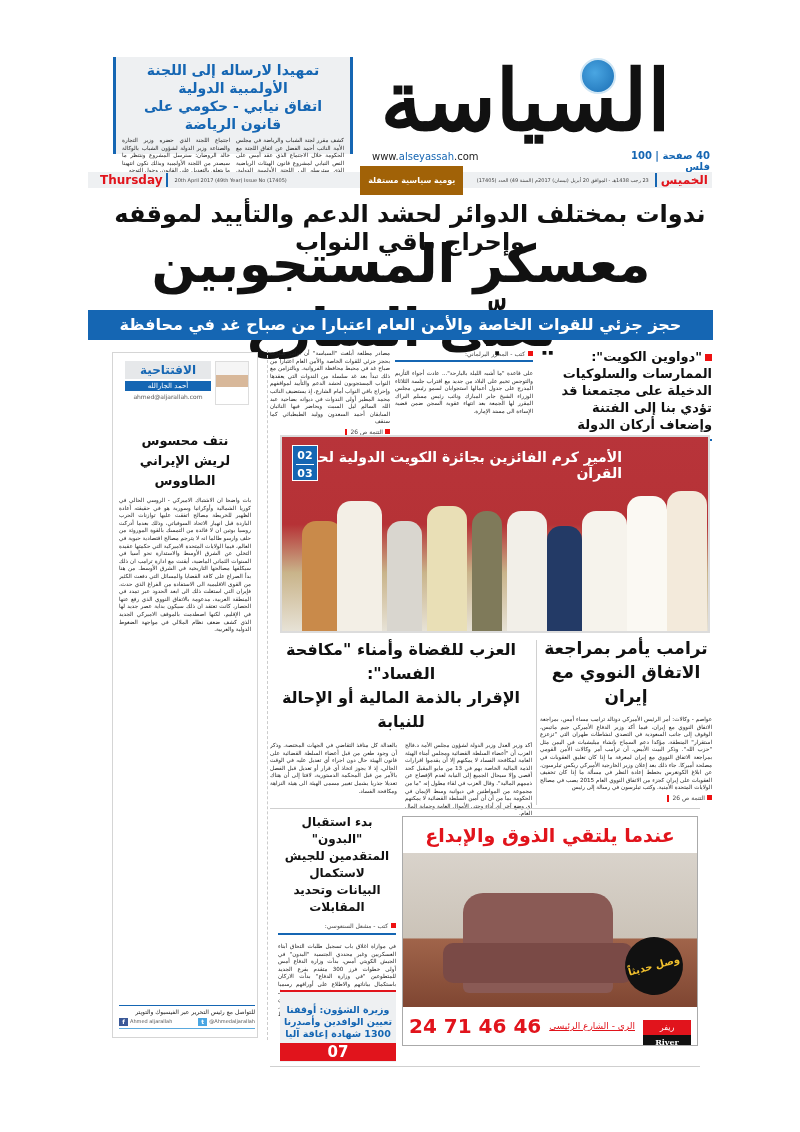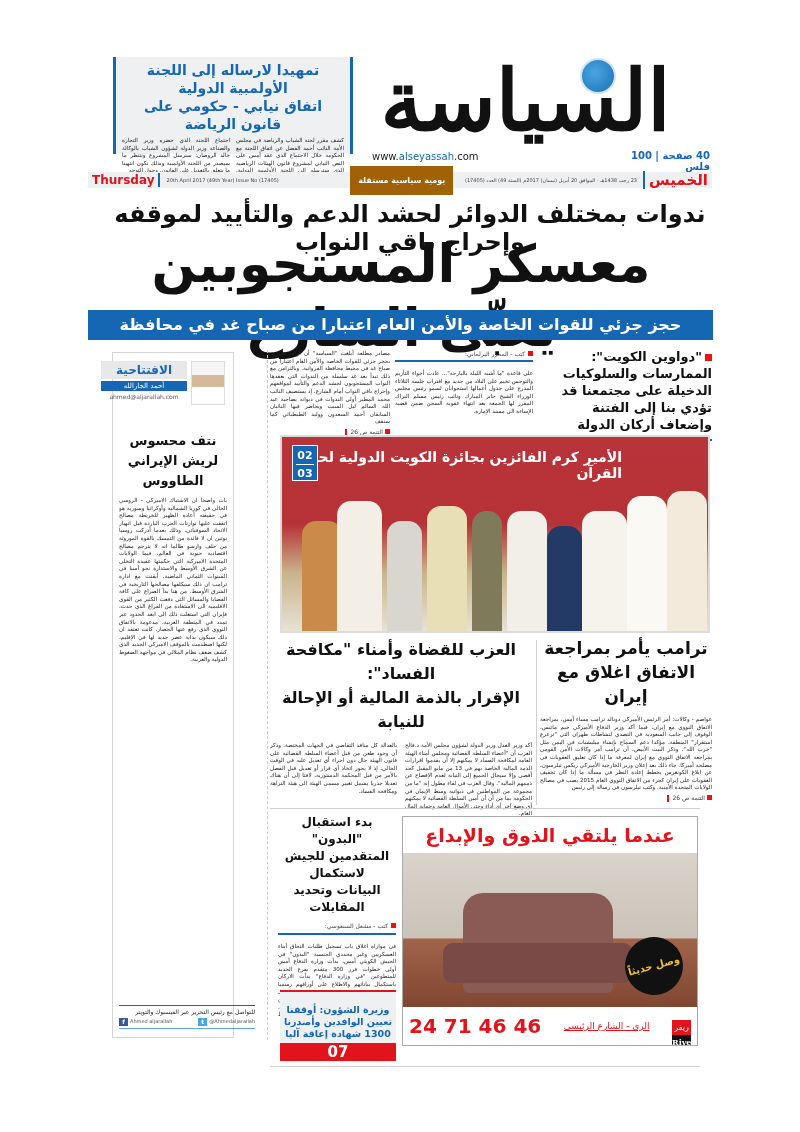--- a/index.html
+++ b/index.html
@@ -19,25 +19,25 @@
 
   .logo { left: 368px; top: 58px; width: 315px; height: 88px; }
   .logo-text { font-size: 84px; font-weight: bold; color: #111; line-height: 86px; letter-spacing: -3px; text-align: center; font-family: Liberation Sans, sans-serif; }
   .logo-bird { left: 580px; top: 58px; width: 36px; height: 36px; border-radius: 50%; background: radial-gradient(circle at 40% 40%, #4aa6e2, #1b6fb5); border: 2px solid #cfe6f5; }
   .website { left: 372px; top: 151px; font-size: 10px; font-weight: normal; color: #222; }
   .website .mid { color: #1566b3; }
   .price { left: 614px; top: 150px; font-size: 10px; color: #1566b3; font-weight: bold; direction: rtl; width: 96px; text-align: right; }
 
   
   .date-bar { left: 88px; top: 172px; width: 624px; height: 16px; background: #eef0f2; display: flex; align-items: center; justify-content: space-between; padding: 0 4px; }
-  .day-en { color: #e1141c; font-weight: bold; font-size: 12px; border-right: 2px solid #1566b3; padding-right: 4px; margin-right: 6px; }
+  .day-en { color: #e1141c; font-weight: bold; font-size: 12px; border-right: 2px solid #1566b3; padding-right: 4px; margin-right: 6px; margin-left: 8px; }
   .date-en { font-size: 5px; color: #444; flex: 1; }
   .tagline { background: #a16207; color: #fff; font-size: 8px; font-weight: bold; padding: 10px 8px; direction: rtl; }
   .date-ar { font-size: 5px; color: #444; flex: 1; text-align: right; direction: rtl; }
-  .day-ar { color: #e1141c; font-weight: bold; font-size: 15px; border-left: 2px solid #1566b3; padding-left: 4px; margin-left: 6px; }
+  .day-ar { color: #e1141c; font-weight: bold; font-size: 12px; border-left: 2px solid #1566b3; padding-left: 4px; margin-left: 6px; }
 
   
   .kicker { left: 100px; top: 200px; width: 620px; text-align: center; font-size: 24px; font-weight: bold; direction: rtl; color: #111; }
   .main-head { left: 86px; top: 232px; width: 630px; text-align: center; font-size: 52px; font-weight: bold; direction: rtl; color: #111; letter-spacing: -1px; line-height: 64px; }
   .blue-banner { left: 88px; top: 310px; width: 625px; height: 30px; background: #1566b3; color: #fff; font-weight: bold; font-size: 16px; direction: rtl; text-align: center; line-height: 30px; }
 
   
   .art-r-title { left: 548px; top: 348px; width: 160px; font-size: 13px; font-weight: bold; direction: rtl; line-height: 17px; text-align: right; }
   .art-r-title .sq { display: inline-block; width: 7px; height: 7px; background: #e11; margin-left: 3px; }
   .rule-blue { height: 2px; background: #1566b3; }
@@ -46,21 +46,21 @@
   .body-text { font-size: 5.6px; line-height: 7.6px; color: #222; direction: rtl; text-align: justify; }
 
   
   .photo { left: 280px; top: 435px; width: 430px; height: 198px; border: 2px solid #dcdcdc; background: linear-gradient(180deg, #b8343a 0%, #b63236 45%, #c9b48a 70%, #e7e2d6 100%); overflow: hidden; }
   .photo-caption { right: 86px; top: 12px; color: #fff; font-weight: bold; font-size: 14px; direction: rtl; }
   .page-badge { left: 10px; top: 8px; width: 26px; height: 36px; background: #1566b3; border: 1px solid #fff; color: #fff; font-weight: bold; font-size: 11px; text-align: center; line-height: 15px; padding-top: 2px; }
   .page-badge .line { height: 1px; background: #fff; margin: 1px 3px; }
   .figure { position: absolute; bottom: 0; border-radius: 14px 14px 0 0; }
 
   
-  .editorial { left: 112px; top: 352px; width: 122px; height: 686px; border: 1px solid #d5d5d5; background: #fff; padding: 6px; }
+  .editorial { left: 112px; top: 352px; width: 146px; height: 686px; border: 1px solid #d5d5d5; background: #fff; padding: 6px; }
   .ed-header { height: 56px; position: relative; }
   .ed-label { position: absolute; right: 40px; top: 2px; width: 86px; background: #e6e8ea; color: #1566b3; font-weight: bold; font-size: 12px; text-align: center; direction: rtl; padding: 2px; }
   .ed-author { position: absolute; right: 40px; top: 22px; width: 86px; background: #1566b3; color: #fff; font-size: 7px; text-align: center; direction: rtl; padding: 1px; }
   .ed-email { position: absolute; right: 40px; top: 34px; width: 86px; font-size: 6px; color: #555; text-align: center; }
   .avatar { position: absolute; right: 2px; top: 2px; width: 34px; height: 44px; background: linear-gradient(180deg, #f5f5f5 0 30%, #d8b89a 30% 60%, #ffffff 60%); border: 1px solid #ddd; }
   .ed-title { font-size: 13px; font-weight: bold; text-align: center; direction: rtl; line-height: 20px; margin-top: 16px; }
   .ed-body { margin-top: 6px; height: 540px; overflow: hidden; }
   .ed-social { position: absolute; left: 6px; bottom: 8px; width: 136px; border-top: 1px solid #1566b3; padding-top: 2px; }
   .ed-social-title { font-size: 6px; direction: rtl; text-align: right; color: #222; }
   .ed-social-row { display: flex; justify-content: space-between; margin-top: 3px; font-size: 5px; color: #555; border-bottom: 1px solid #5aa9de; padding-bottom: 2px; }
@@ -72,21 +72,21 @@
 
   .ad-box { left: 402px; top: 816px; width: 296px; height: 230px; border: 1px solid #aaa; background: #fff; overflow: hidden; }
   .ad-head { height: 36px; color: #e1141c; font-size: 19px; font-weight: bold; direction: rtl; text-align: center; line-height: 36px; }
   .ad-img { height: 154px; background: linear-gradient(180deg, #d9d3cb 0%, #cbc3b8 55%, #a0644a 56%, #7f4632 100%); position: relative; }
   .chair { position: absolute; left: 60px; top: 40px; width: 150px; height: 100px; background: #8a5a55; border-radius: 20px 20px 6px 6px; }
   .chair-seat { position: absolute; left: 40px; top: 90px; width: 190px; height: 40px; background: #7a4a46; border-radius: 10px; }
   .ad-stamp { position: absolute; right: 14px; top: 84px; width: 58px; height: 58px; border-radius: 50%; background: #111; color: #f2c12e; font-size: 10px; font-weight: bold; text-align: center; line-height: 58px; direction: rtl; transform: rotate(-15deg); }
   .ad-foot { height: 38px; display: flex; align-items: center; justify-content: space-between; padding: 0 6px; }
   .ad-phone { color: #e1141c; font-size: 20px; font-weight: bold; }
   .ad-addr { color: #e1141c; font-size: 9px; direction: rtl; text-decoration: underline; }
-  .ad-brand { width: 19px; height: 30px; margin-top: 17px; }
+  .ad-brand { width: 48px; height: 30px; margin-top: 17px; }
   .ad-brand .ar { background: #e1141c; color: #fff; font-size: 8px; text-align: center; height: 15px; line-height: 15px; direction: rtl; }
   .ad-brand .en { background: #111; color: #fff; font-size: 8px; text-align: center; height: 15px; line-height: 15px; font-family: "DejaVu Serif", serif; font-weight: bold; }
 
   .promo07 { left: 280px; top: 990px; width: 116px; height: 72px; background: #eef0f2; border-top: 2px solid #e1141c; }
   .promo07-text { color: #1566b3; font-size: 9.5px; font-weight: bold; direction: rtl; text-align: center; line-height: 12px; padding-top: 12px; }
   .promo07-num { background: #e1141c; color: #fff; font-weight: bold; font-size: 15px; text-align: center; height: 18px; line-height: 18px; margin-top: 3px; }
 
   .vrule { background: #d0d0d0; width: 1px; }
   .hrule { background: #cfcfcf; height: 1px; }
 </style>
@@ -178,21 +178,21 @@
   <div class="figure" style="left:225px;width:40px;height:120px;background:#f2efe8;"></div>
   <div class="figure" style="left:265px;width:35px;height:105px;background:#233a66;"></div>
   <div class="figure" style="left:300px;width:45px;height:120px;background:#f6f3ec;"></div>
   <div class="figure" style="left:345px;width:40px;height:135px;background:#fbf9f3;"></div>
   <div class="figure" style="left:385px;width:40px;height:140px;background:#f3eadb;"></div>
 </div>
 
 <div class="abs" style="left:540px; top:636px; width:172px;">
   <div class="head-lg">
     <div>ترامب يأمر بمراجعة</div>
-    <div>الاتفاق اغلاق مع إيران</div>
+    <div>الاتفاق النووي مع إيران</div>
   </div>
   <div class="body-text" style="margin-top:8px;">عواصم - وكالات: أمر الرئيس الأميركي دونالد ترامب مساء أمس، بمراجعة الاتفاق النووي مع إيران، فيما أكد وزير الدفاع الأميركي جيم ماتيس، الوقوف إلى جانب السعودية في التصدي لنشاطات طهران التي "تزعزع استقرار" المنطقة، مؤكدا دعم السماح بإنشاء ميليشيات في اليمن مثل "حزب الله". وذكر البيت الأبيض، أن ترامب أمر وكالات الأمن القومي بمراجعة الاتفاق النووي مع إيران لمعرفة ما إذا كان تعليق العقوبات في مصلحة أميركا. جاء ذلك بعد إعلان وزير الخارجية الأميركي ريكس تيلرسون، عن ابلاغ الكونغرس بخطط إعادة النظر في مسألة ما إذا كان تخفيف العقوبات على إيران كجزء من الاتفاق النووي العام 2015 يصب في مصالح الولايات المتحدة الأمنية. وكتب تيلرسون في رسالة إلى رئيس</div>
   <div class="cont-ref rtl"><span class="sq"></span><span>التتمة ص 26</span> <span class="bar"></span></div>
 </div>
 
 <div class="abs" style="left:270px; top:638px; width:262px;">
   <div class="head-lg" style="font-size:16px;">
     <div>العزب للقضاة وأمناء "مكافحة الفساد":</div>
     <div>الإقرار بالذمة المالية أو الإحالة للنيابة</div>
   </div>

